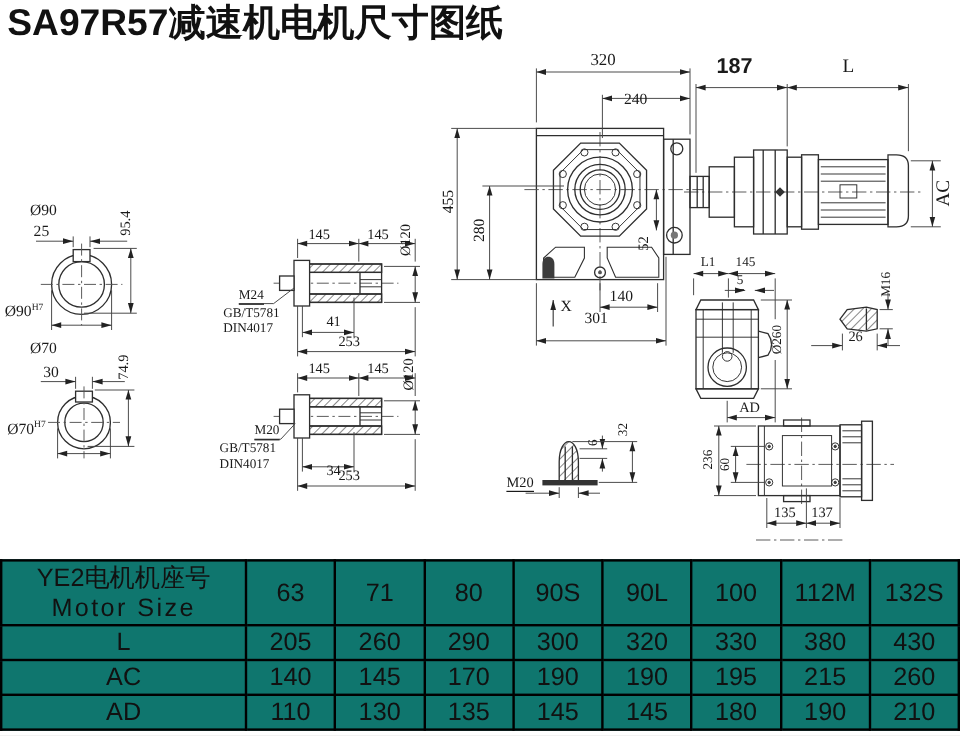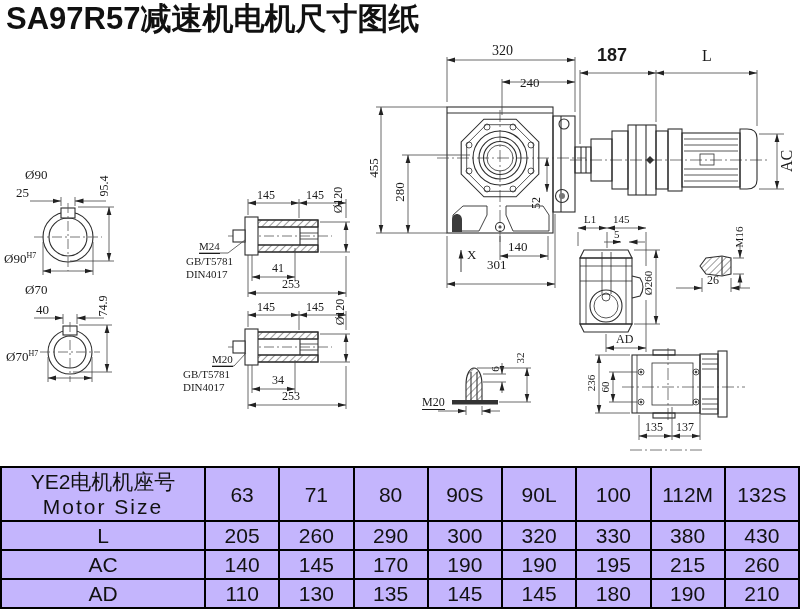--- a/index.html
+++ b/index.html
@@ -11,21 +11,21 @@
         font-size:17px;padding:0px 5px 1px 5px;line-height:21px;}
   svg.draw{position:absolute;left:0;top:0;}
   .dim{position:absolute;font-family:"Liberation Serif","DejaVu Serif",serif;font-size:12px;
        color:#1a1a1a;white-space:nowrap;line-height:1;z-index:3;}
   .rot{transform:translate(-50%,-50%) rotate(-90deg);}
   .fs11{font-size:11px;} .fs13{font-size:13px;} .fs14{font-size:14px;} .fs16{font-size:16px;}
   .bold-sans{font-family:"Liberation Sans",sans-serif;font-weight:bold;font-size:18px;}
   .ul{border-bottom:1px solid #1a1a1a;padding-bottom:1px;}
   .sup{font-size:8px;vertical-align:super;}
   table.spec{position:absolute;left:0;top:466px;width:800px;border-collapse:collapse;
-             table-layout:fixed;background:#c4b5fd;}
+             table-layout:fixed;background:#0f766e;}
   table.spec th,table.spec td{border:2px solid #000;text-align:center;vertical-align:middle;
              font-weight:normal;padding:0;font-family:"Liberation Sans","DejaVu Sans",sans-serif;}
   table.spec .c0{width:204px;}
   table.spec thead th{height:52px;font-size:21px;line-height:25px;}
   table.spec tbody td,table.spec tbody th{height:27px;font-size:21px;}
   .hdr2{letter-spacing:2px;}
 </style>
 </head>
 <body>
 
@@ -355,45 +355,45 @@
             <line x1="700" y1="415" x2="700" y2="440"></line>
           <line x1="639" y1="436" x2="672" y2="436" marker-start="url(#ahr)" marker-end="url(#ah)"></line>
           <line x1="672" y1="436" x2="700" y2="436" marker-start="url(#ahr)" marker-end="url(#ah)"></line>
         </g>
       </g>
     </g>
   </svg>
 
   <div>
     <span class="dim fs13" style="left:25px;top:168px">Ø90</span>
-    <span class="dim fs13" style="left:16px;top:186px">25</span>
+    <span class="dim fs13" style="left:28px;top:186px">25</span>
     <span class="dim rot" style="left:104px;top:186px">95.4</span>
     <span class="dim fs13" style="left:4px;top:252px"><span>Ø90</span><span class="sup">H7</span></span>
 
     <span class="dim fs13" style="left:25px;top:283px">Ø70</span>
-    <span class="dim fs13" style="left:36px;top:303px">40</span>
+    <span class="dim fs13" style="left:36px;top:303px">30</span>
     <span class="dim rot" style="left:103px;top:306px">74.9</span>
     <span class="dim fs13" style="left:6px;top:350px"><span>Ø70</span><span class="sup">H7</span></span>
 
     <span class="dim" style="left:257px;top:189px">145</span>
     <span class="dim" style="left:306px;top:189px">145</span>
     <span class="dim rot" style="left:338px;top:200px">Ø120</span>
     <span class="dim ul fs11" style="left:199px;top:241px">M24</span>
     <span class="dim fs11" style="left:186px;top:256px">GB/T5781</span>
     <span class="dim fs11" style="left:186px;top:269px">DIN4017</span>
     <span class="dim" style="left:272px;top:262px">41</span>
     <span class="dim" style="left:282px;top:278px">253</span>
 
     <span class="dim" style="left:257px;top:301px">145</span>
     <span class="dim" style="left:306px;top:301px">145</span>
     <span class="dim rot" style="left:340px;top:312px">Ø120</span>
     <span class="dim ul fs11" style="left:212px;top:354px">M20</span>
     <span class="dim fs11" style="left:183px;top:369px">GB/T5781</span>
     <span class="dim fs11" style="left:183px;top:382px">DIN4017</span>
-    <span class="dim" style="left:272px;top:374px">34</span>
+    <span class="dim" style="left:272px;top:386px">34</span>
     <span class="dim" style="left:282px;top:390px">253</span>
 
     <span class="dim fs14" style="left:492px;top:44px">320</span>
     <span class="dim fs13" style="left:520px;top:76px">240</span>
     <span class="dim bold-sans" style="left:597px;top:46px">187</span>
     <span class="dim fs16" style="left:702px;top:48px">L</span>
     <span class="dim rot fs13" style="left:373px;top:168px">455</span>
     <span class="dim rot fs13" style="left:399px;top:192px">280</span>
     <span class="dim rot" style="left:536px;top:203px">52</span>
     <span class="dim fs13" style="left:508px;top:240px">140</span>

